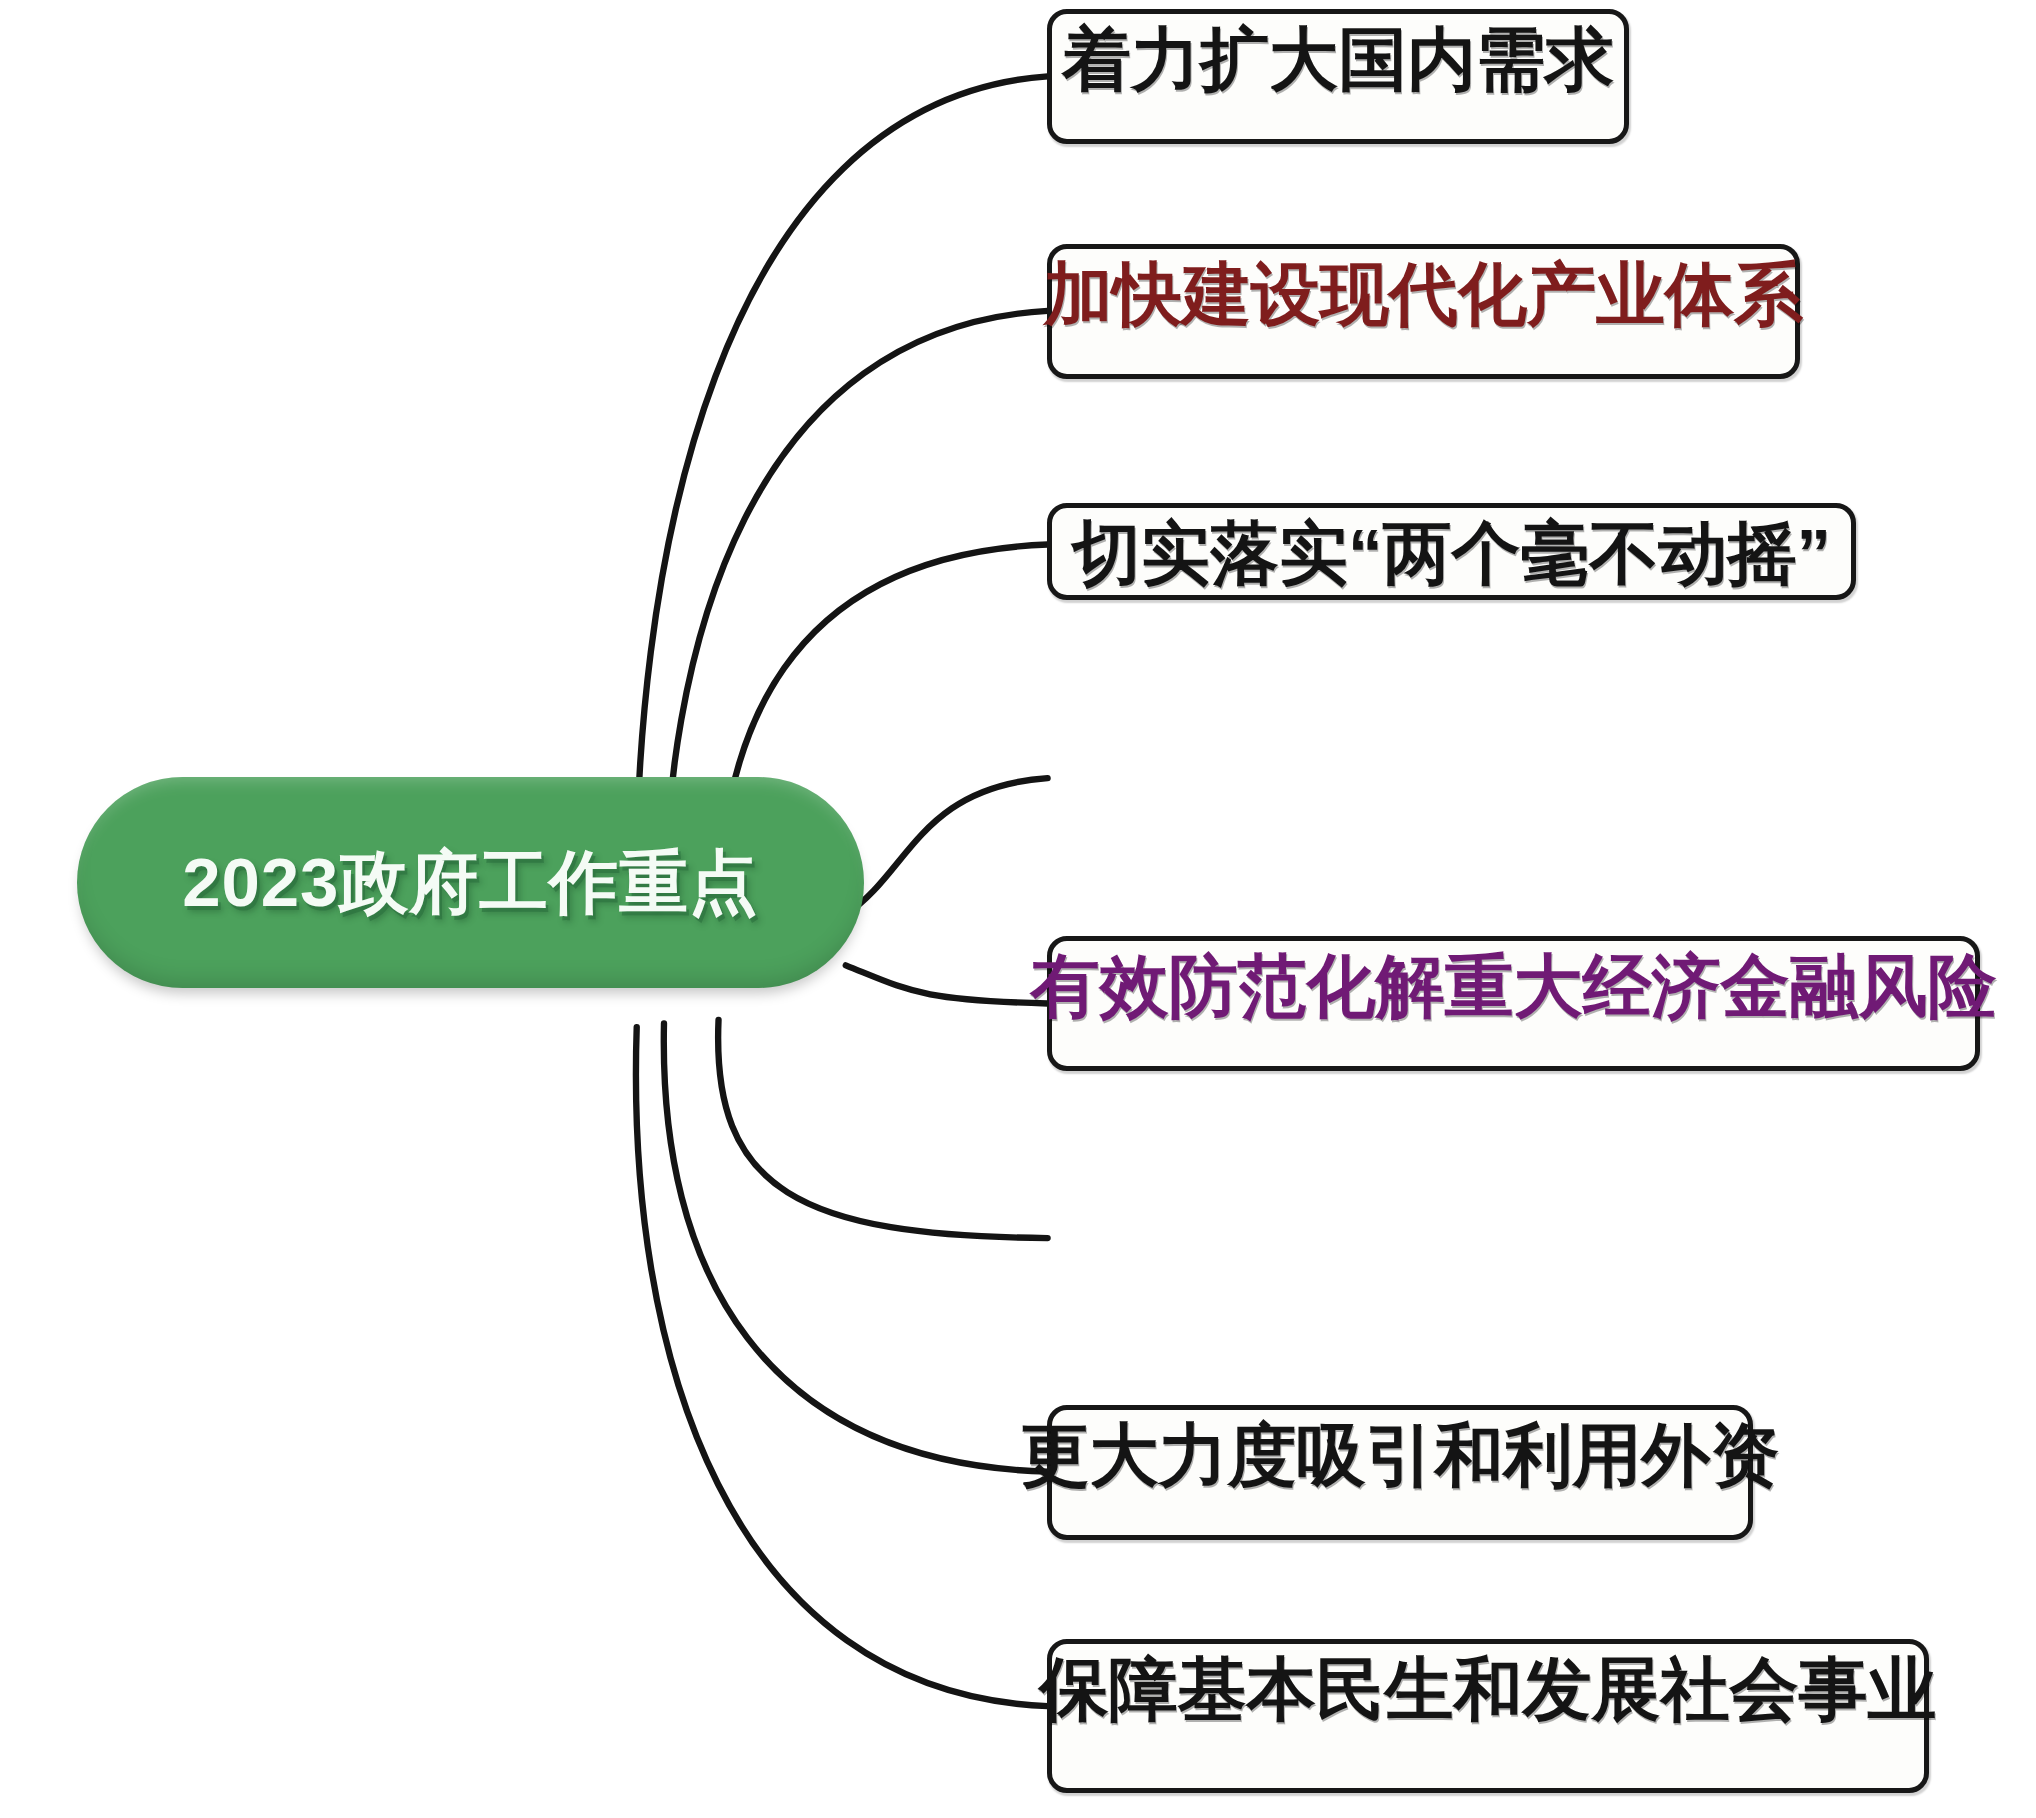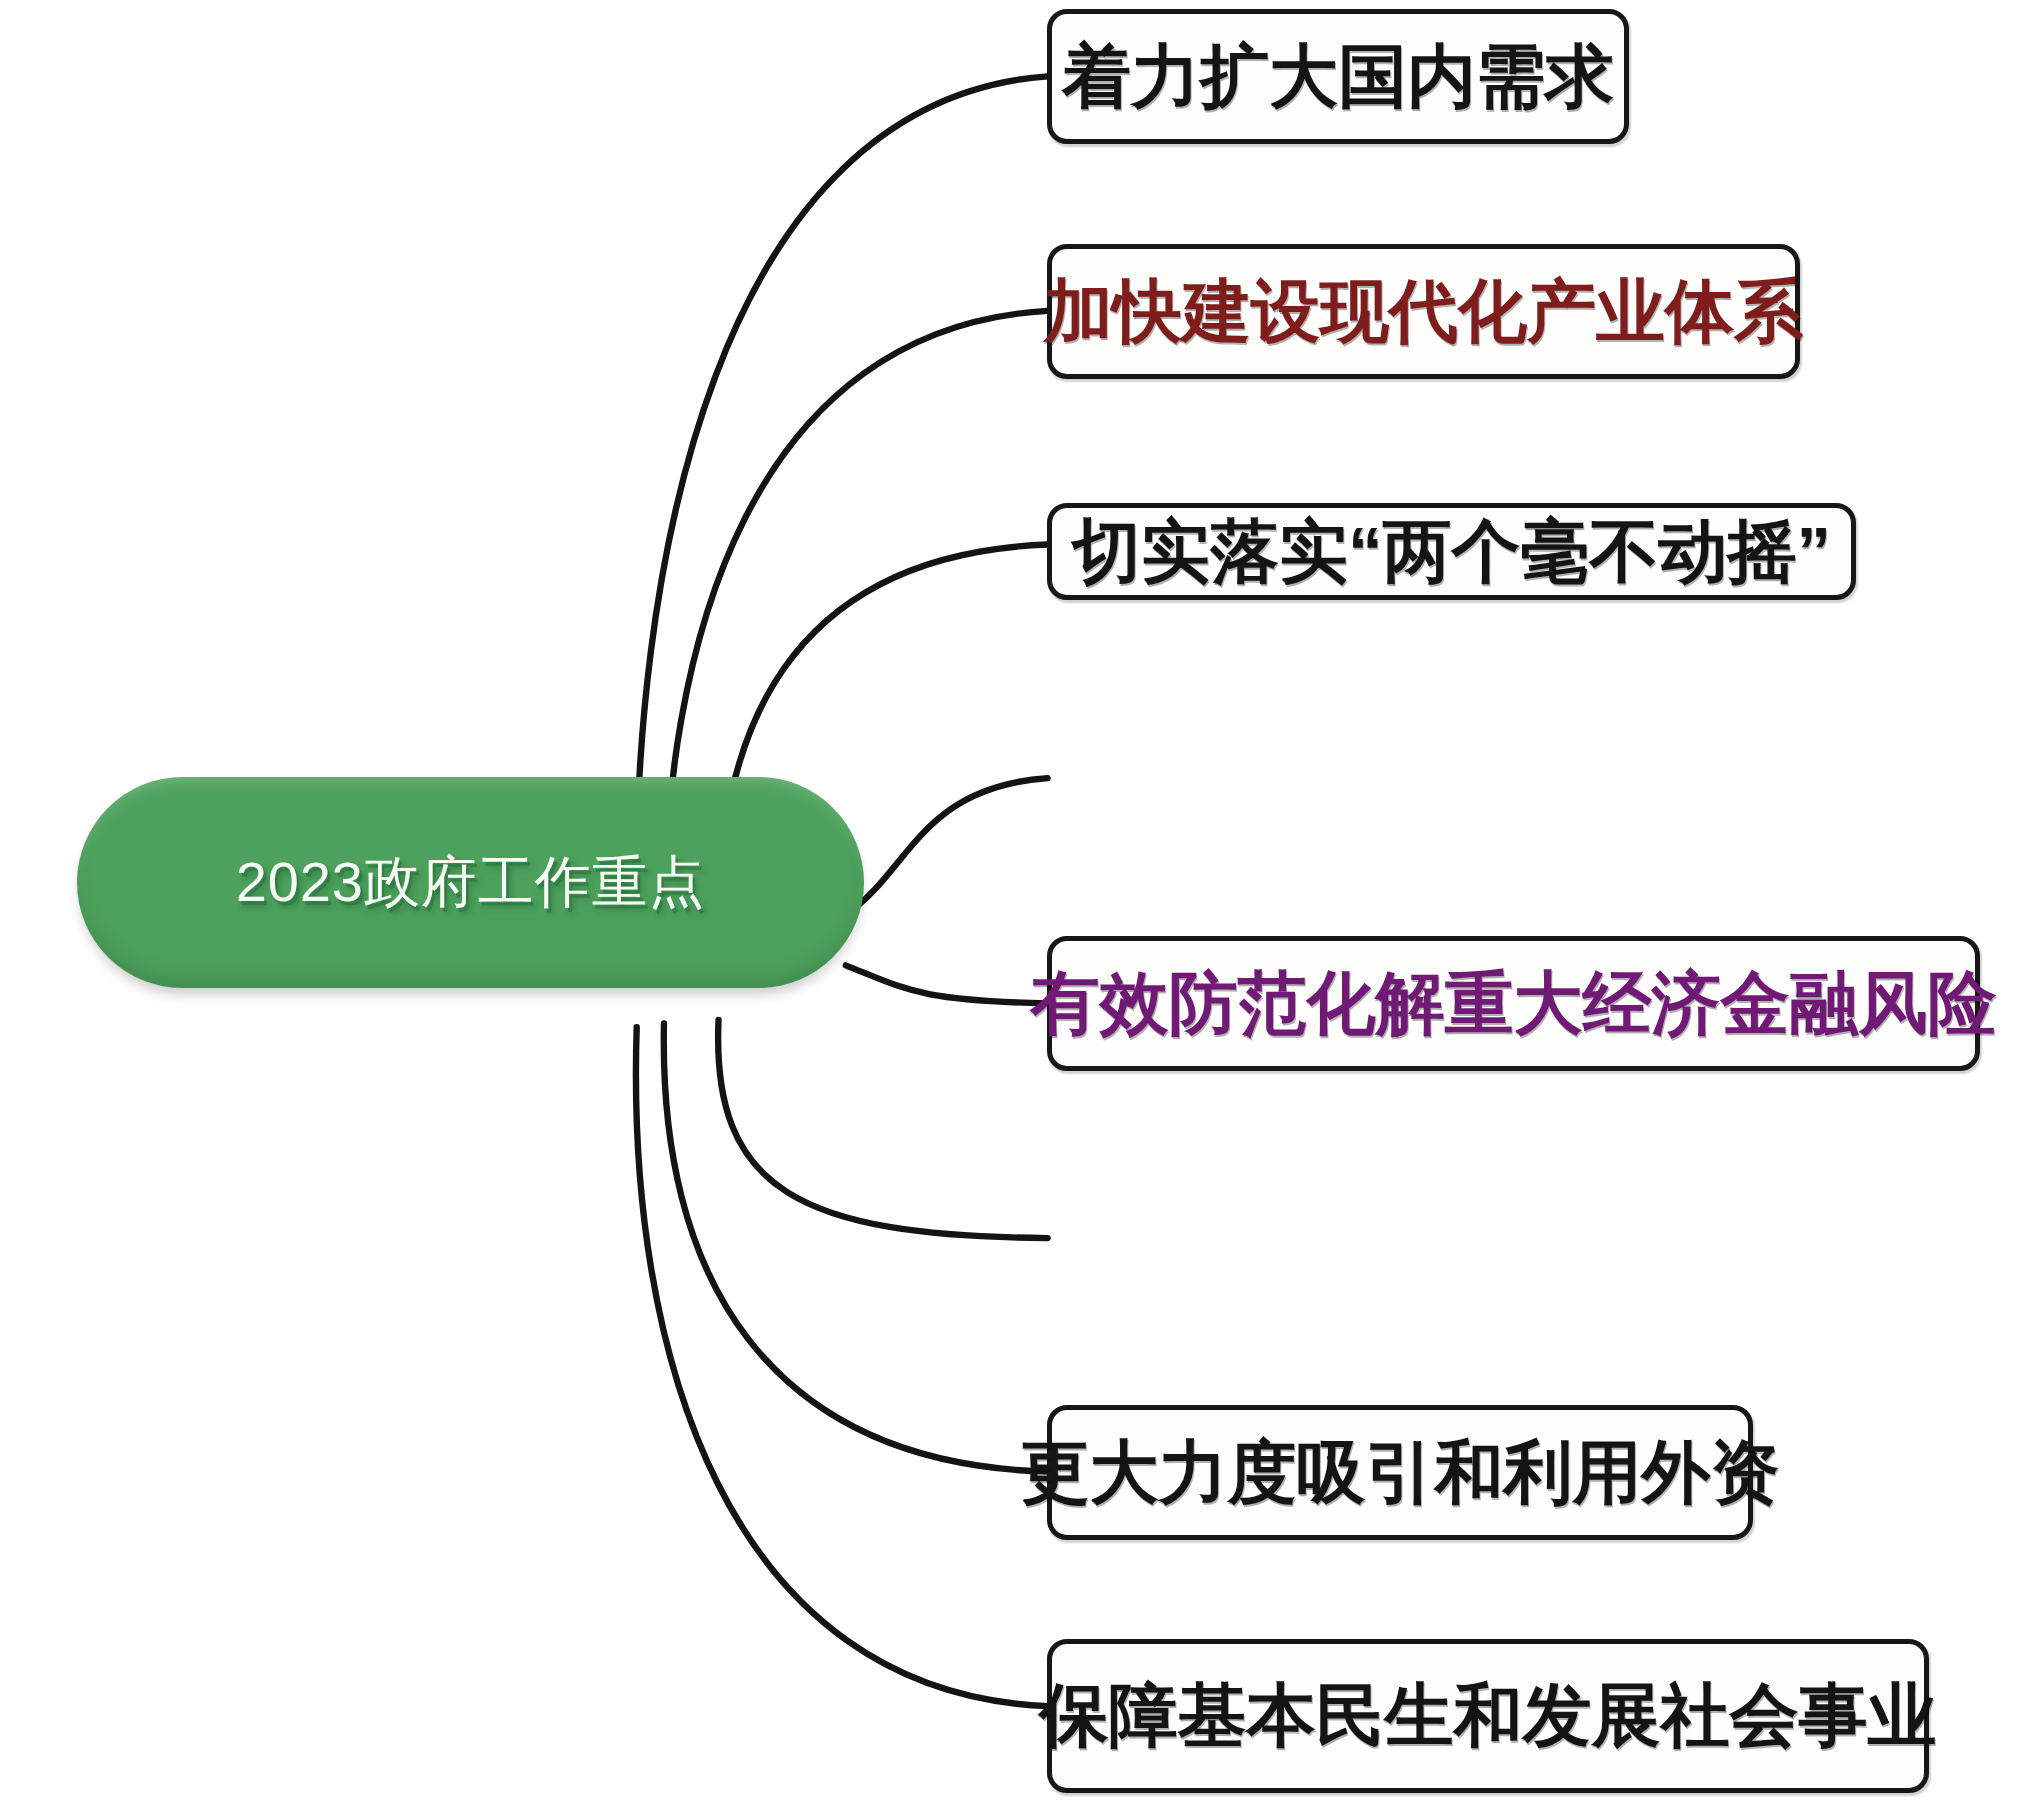--- a/index.html
+++ b/index.html
@@ -32,35 +32,35 @@
     display: flex;
     align-items: center;
     justify-content: center;
     border-radius: 908px;
     z-index: 3;
     box-shadow: 0 9px 12.7px -3.6px rgba(0,0,0,0.22),
                 inset 0 -14.5px 23.6px -9px rgba(0,0,0,0.16),
                 inset 0 12.7px 18px -11px rgba(255,255,255,0.28);
   }
   .root-label {
-    font-size: 56px;
-    font-weight: 400;
+    font-size: 69px;
+    font-weight: 700;
     color: #f4fbf5;
     letter-spacing: 0.9px;
     white-space: nowrap;
     text-shadow:
       2.7px 3.6px 0 rgba(40,110,60,0.55),
       4.5px 6.4px 6.4px rgba(20,70,35,0.35);
     -webkit-font-smoothing: antialiased;
   }
   
   .leaf-node {
     position: absolute;
     display: flex;
-    align-items: center;
+    align-items: flex-start;
     justify-content: center;
     background: #fdfdfb;
     border: 5.5px solid #171717;
     border-radius: 20px;
     box-sizing: border-box;
     z-index: 2;
     box-shadow: 1.8px 2.7px 1.8px rgba(0,0,0,0.18);
   }
   .leaf-label {
     font-size: 69px;

